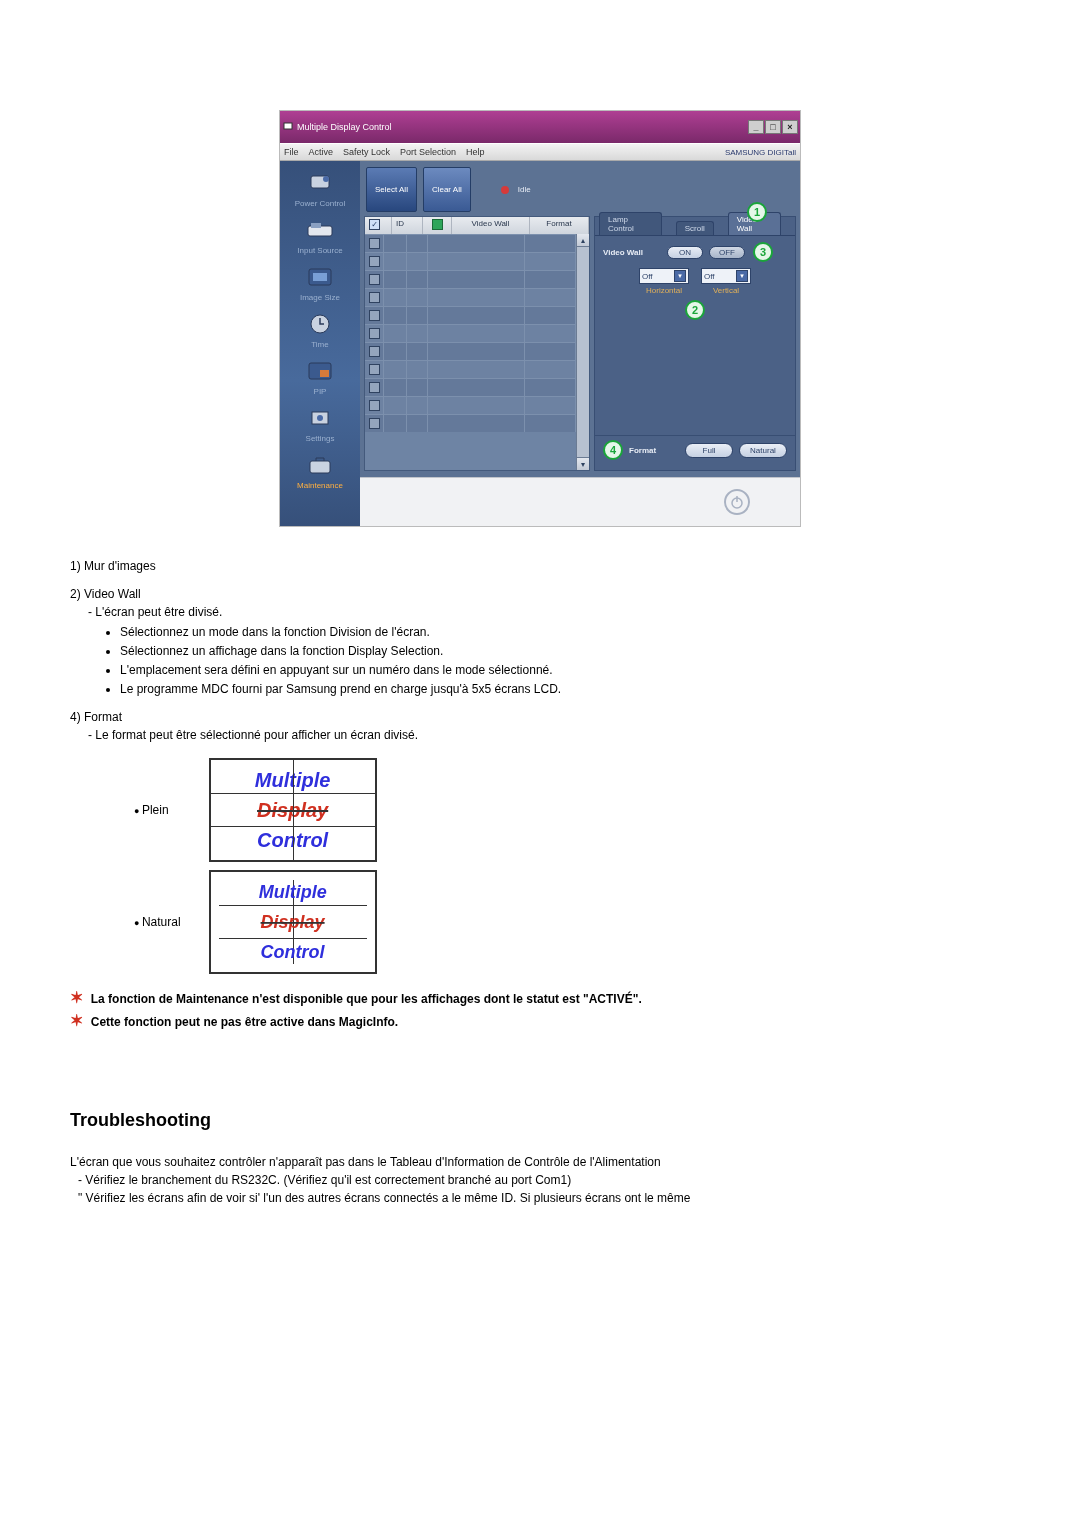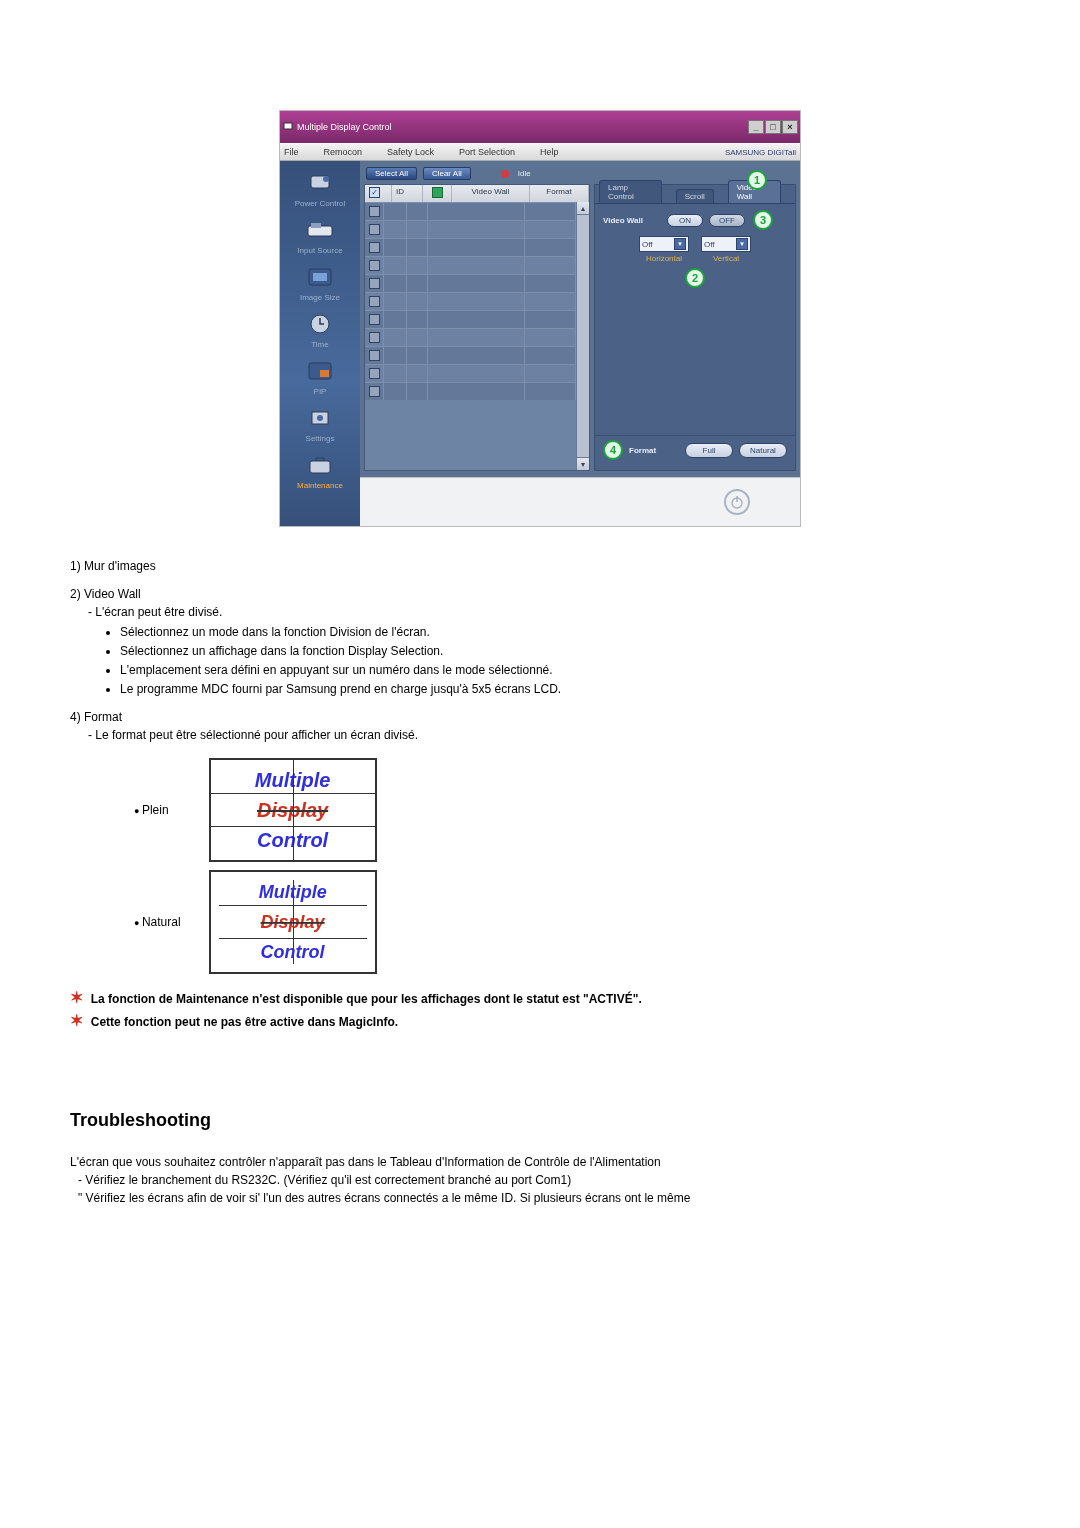--- a/index.html
+++ b/index.html
@@ -47,21 +47,21 @@
   .menubar {
     display: flex;
     align-items: center;
     background: linear-gradient(to bottom,#f3f3f3,#d9d9d9);
     border-top: 1px solid #fff;
     border-bottom: 1px solid #aaa;
     height: 16px;
     padding: 0 4px;
     color: #333;
   }
-  .menubar .menuitem { margin-right: 25px; }
+  .menubar .menuitem { margin-right: 10px; }
   .menubar .brand { margin-left: auto; color: #2a3a6e; font-size: 8px; }
   .app-body {
     display: flex;
     min-height: 365px;
   }
   
   .sidebar {
     width: 80px;
     background: linear-gradient(to bottom,#36507a,#486a9c 60%,#36507a);
     color: #9ab0cf;
@@ -93,21 +93,21 @@
   .main-toolbar {
     padding: 6px 6px 0 6px;
     display: flex; align-items: center; gap: 6px;
     background: #5c7293;
   }
   .pillbtn {
     background: linear-gradient(to bottom,#5b7bb4,#28477e);
     color: #fff;
     border: 1px solid #243d66;
     border-radius: 2px;
-    padding: 1px 8px;
+    padding: 17px 8px;
     font-size: 8px;
     white-space: nowrap;
   }
   .pillbtn.alt {
     background: linear-gradient(to bottom,#6c8abf,#3a5a94);
   }
   .idle-dot {
     width: 8px; height: 8px; border-radius: 50%;
     background: #d63a3a; display: inline-block; margin-right: 3px;
   }
@@ -363,21 +363,21 @@
       <span class="spacer"></span>
       <span class="winbtns">
         <span class="winbtn">_</span>
         <span class="winbtn">□</span>
         <span class="winbtn">×</span>
       </span>
     </div>
 
     <div class="menubar">
       <span class="menuitem">File</span>
-      <span class="menuitem">Remocon</span>
+      <span class="menuitem">Active</span>
       <span class="menuitem">Safety Lock</span>
       <span class="menuitem">Port Selection</span>
       <span class="menuitem">Help</span>
       <span class="brand">SAMSUNG DIGITall</span>
     </div>
 
     <div class="app-body">
 
       <div class="sidebar">
         <div class="sbitem">

